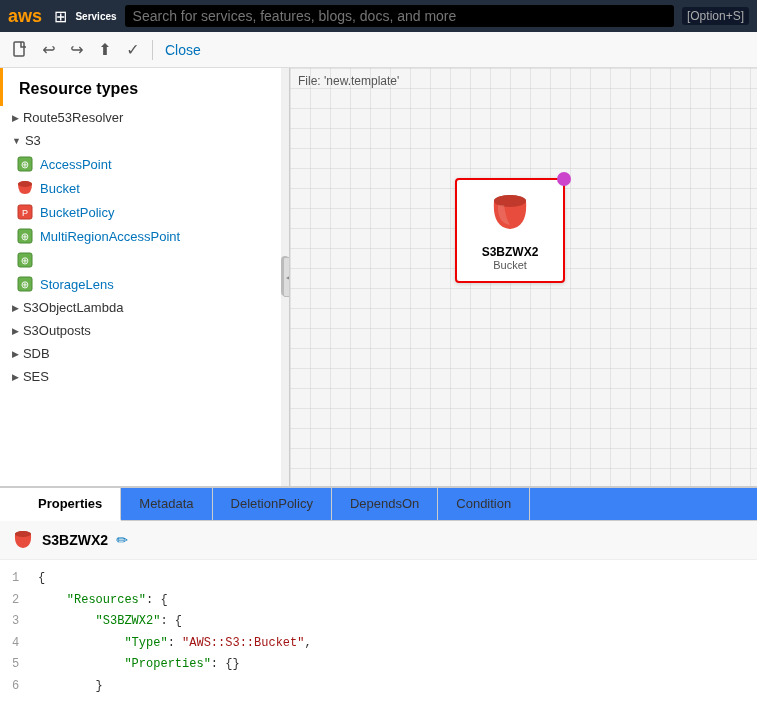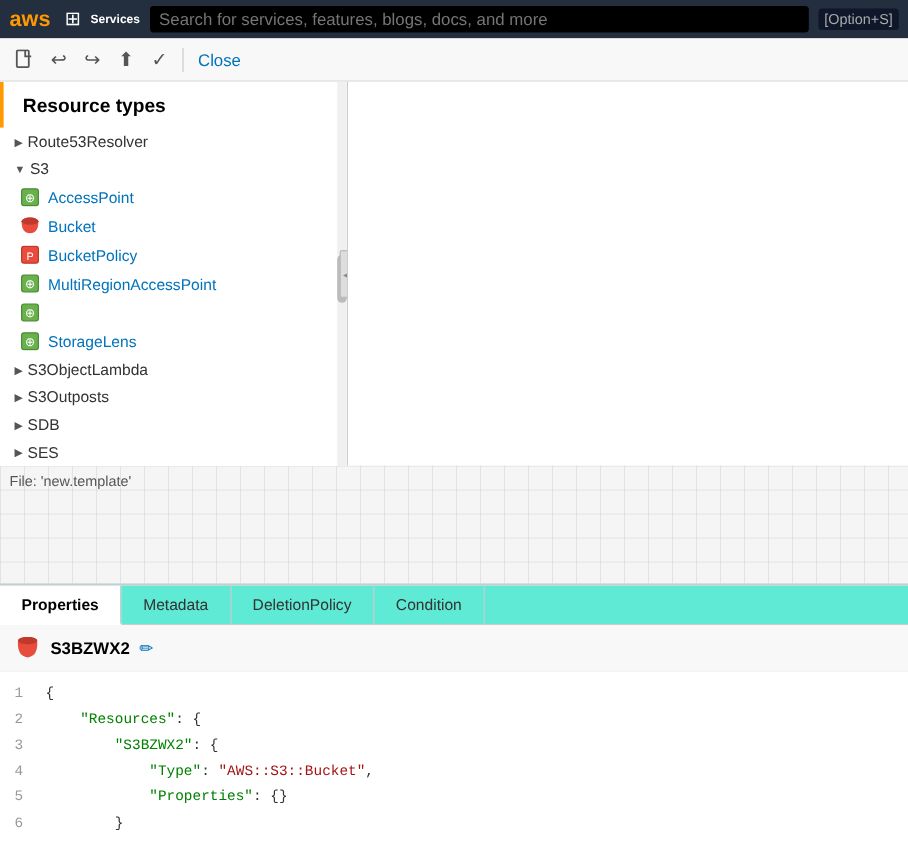--- a/index.html
+++ b/index.html
@@ -79,21 +79,20 @@
       width: 1px;
       height: 20px;
       background: #ccc;
       margin: 0 2px;
     }
 
     
     .main-layout {
       display: flex;
       height: calc(701px - 32px - 36px - 215px);
-      flex-direction: column;
     }
 
     
     .sidebar {
       width: 290px;
       border-right: 1px solid #ccc;
       overflow-y: auto;
       background: #fff;
       position: relative;
     }
@@ -231,21 +230,22 @@
     .bottom-panel {
       height: 215px;
       border-top: 2px solid #ccc;
       background: #fff;
       display: flex;
       flex-direction: column;
     }
     .tabs-bar {
       display: flex;
       border-bottom: 1px solid #ccc;
-      background: #5eead4;
+      background: #3b82f6;
+      margin-left: 20px;
     }
     .tab {
       padding: 8px 18px;
       cursor: pointer;
       font-size: 13px;
       color: #333;
       border-right: 1px solid #ccc;
     }
     .tab.active {
       background: #fff;
@@ -442,20 +442,21 @@
     </div>
   </div>
 </div>
 
 <div class="bottom-panel">
 
   <div class="tabs-bar">
     <div class="tab active">Properties</div>
     <div class="tab">Metadata</div>
     <div class="tab">DeletionPolicy</div>
+    <div class="tab">DependsOn</div>
     <div class="tab">Condition</div>
   </div>
 
   <div class="panel-content">
 
     <div class="resource-header">
 
       <div class="small-bucket">
         <svg width="22" height="22" viewBox="0 0 22 22">
           <ellipse cx="11" cy="5" rx="8" ry="3" fill="#a93226"></ellipse>

